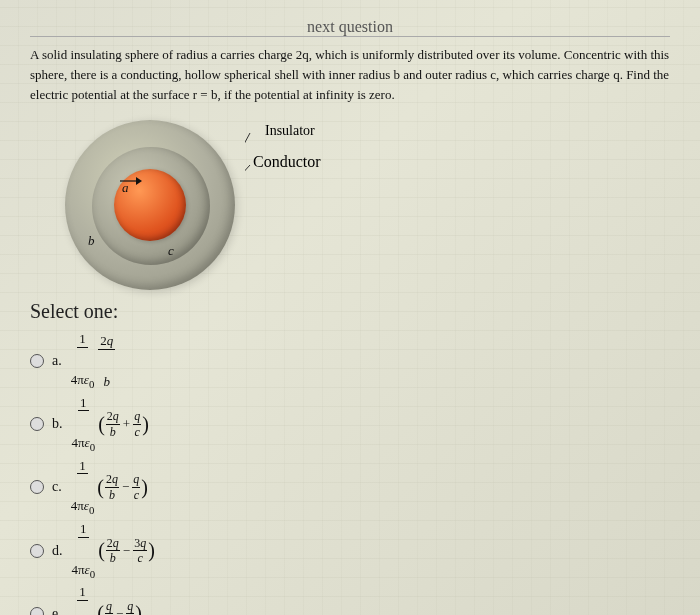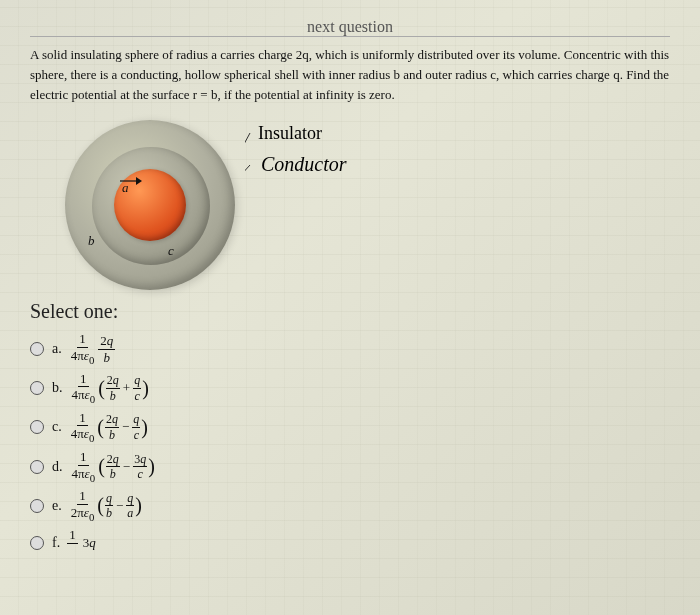--- a/index.html
+++ b/index.html
@@ -187,20 +187,21 @@
 
     .frac-num {
       border-bottom: 1px solid #111;
       padding: 0 2px;
       line-height: 1.2;
     }
 
     .frac-den {
       padding: 0 2px;
       line-height: 1.2;
+      margin-top: 24px;
     }
 
     .inner-frac {
       display: inline-flex;
       flex-direction: column;
       align-items: center;
       vertical-align: middle;
       font-size: 13px;
       margin: 0 1px;
     }
@@ -261,22 +262,22 @@
         </div>
       </div>
 
       <div style="position:relative; margin-left:5px; margin-top:0px;">
         <svg width="180" height="120">
 
           <line x1="5" y1="18" x2="-15" y2="55" stroke="#333" stroke-width="1"></line>
 
           <line x1="5" y1="50" x2="-15" y2="72" stroke="#333" stroke-width="1"></line>
         </svg>
-        <div style="position:absolute; top:8px; left:13px; font-size:18px;">Insulator</div>
-        <div style="position:absolute; top:38px; left:16px; font-size:20px;font-style:italic;">Conductor</div>
+        <div style="position:absolute; top:8px; left:20px; font-size:14px;">Insulator</div>
+        <div style="position:absolute; top:38px; left:8px; font-size:16px;">Conductor</div>
       </div>
     </div>
 
     <div class="select-section">
       <div class="select-label">Select one:</div>
 
       <div class="option-row">
         <div class="radio-circle"></div>
         <div class="option-label math">
           <span class="opt-letter">a.</span>

